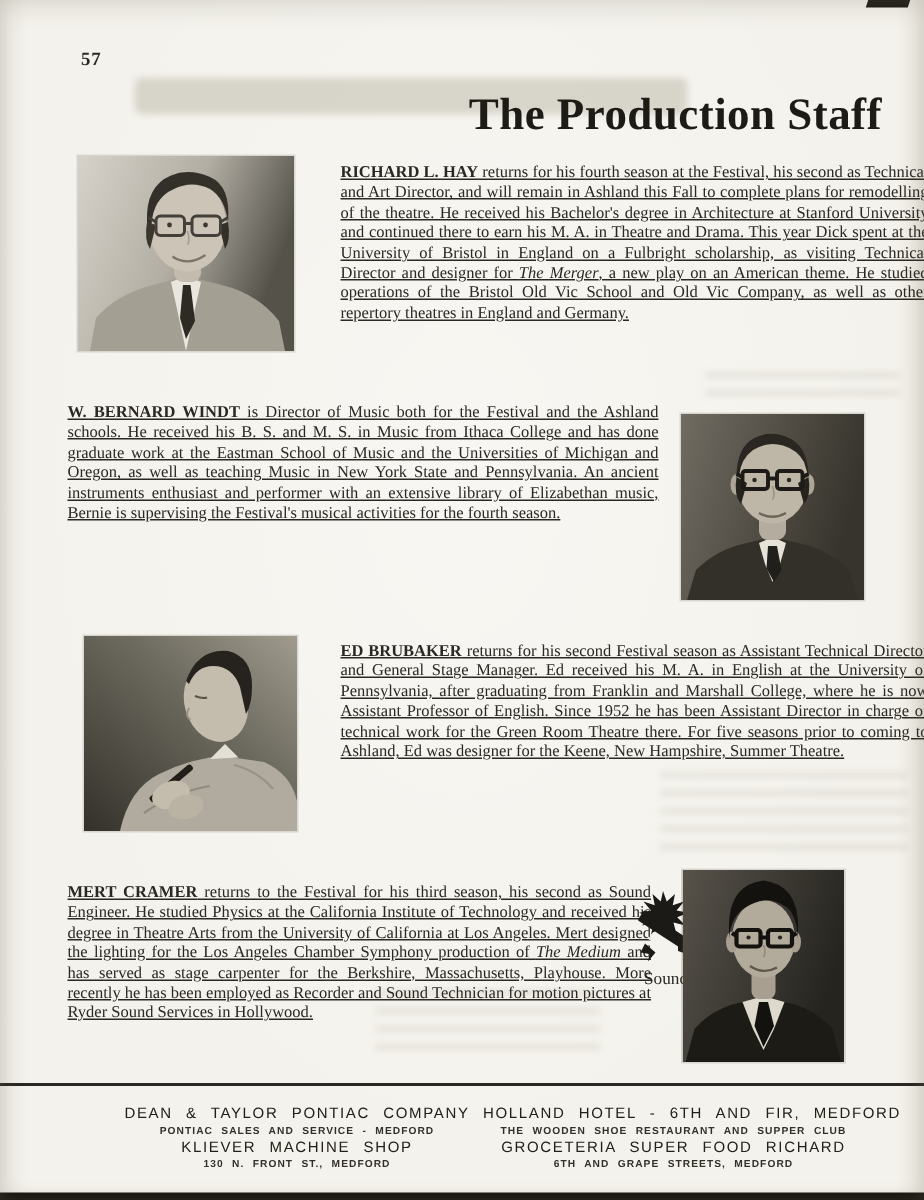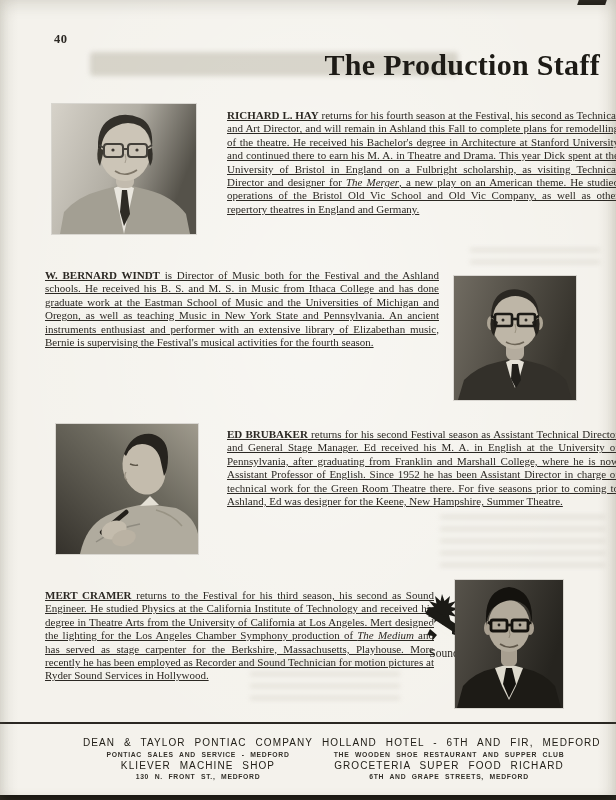--- a/index.html
+++ b/index.html
@@ -9,21 +9,21 @@
     background:
       radial-gradient(ellipse at 50% 40%, rgba(255,255,255,.35), rgba(0,0,0,0) 70%),
       linear-gradient(to right, #e9e7e0 0, #f4f2ec 3%, #f4f2ec 97%, #e7e4dc 100%),
       #f4f2ec;
     font-family:"Liberation Serif","DejaVu Serif",serif;
     color:#2b2823;
   }
   .page::after{content:"";position:absolute;inset:0;pointer-events:none;
     box-shadow:inset 0 6px 14px rgba(120,115,100,.18), inset 0 -4px 10px rgba(120,115,100,.12);}
   .page-number{position:absolute;left:54px;top:32px;font-size:12.5px;font-weight:700;letter-spacing:.5px;}
-  .title{position:absolute;right:16px;top:48px;margin:0;font-size:30px;font-weight:700;
+  .title{position:absolute;right:16px;top:48px;margin:12px;font-size:30px;font-weight:700;
     letter-spacing:.3px;color:#1d1b16;white-space:nowrap;}
   
   .ghost{position:absolute;pointer-events:none;filter:blur(2.5px);}
   .ghost-band{background:rgba(175,169,152,.42);border-radius:4px;}
   .ghost-lines{background-image:repeating-linear-gradient(to bottom,
       rgba(168,162,146,.40) 0 4px, rgba(244,242,236,0) 4px 12px);opacity:.55;}
   
   .photo{position:absolute;overflow:hidden;box-shadow:0 0 0 1px rgba(60,56,48,.15);}
   .photo svg{display:block;width:100%;height:100%;}
   
@@ -54,21 +54,21 @@
 </head>
 <body>
 
 <div class="page">
 
   <div class="ghost ghost-band" style="left:90px;top:52px;width:368px;height:24px;"></div>
   <div class="ghost ghost-lines" style="left:470px;top:248px;width:130px;height:16px;"></div>
   <div class="ghost ghost-lines" style="left:440px;top:515px;width:165px;height:58px;"></div>
   <div class="ghost ghost-lines" style="left:250px;top:660px;width:150px;height:40px;"></div>
 
-  <div class="page-number">40</div>
+  <div class="page-number">57</div>
   <h1 class="title">The Production Staff</h1>
 
   <div class="photo" style="left:52px;top:104px;width:144px;height:130px;" aria-label="Portrait photo of Richard L. Hay">
     <svg viewBox="0 0 144 130">
       <defs>
         <linearGradient id="p1bg" x1="0" y1="0" x2="1" y2="0.35">
           <stop offset="0" stop-color="#d6d2c9"></stop>
             <stop offset=".55" stop-color="#b2aea4"></stop>
             <stop offset="1" stop-color="#55524a"></stop>
         </linearGradient>

